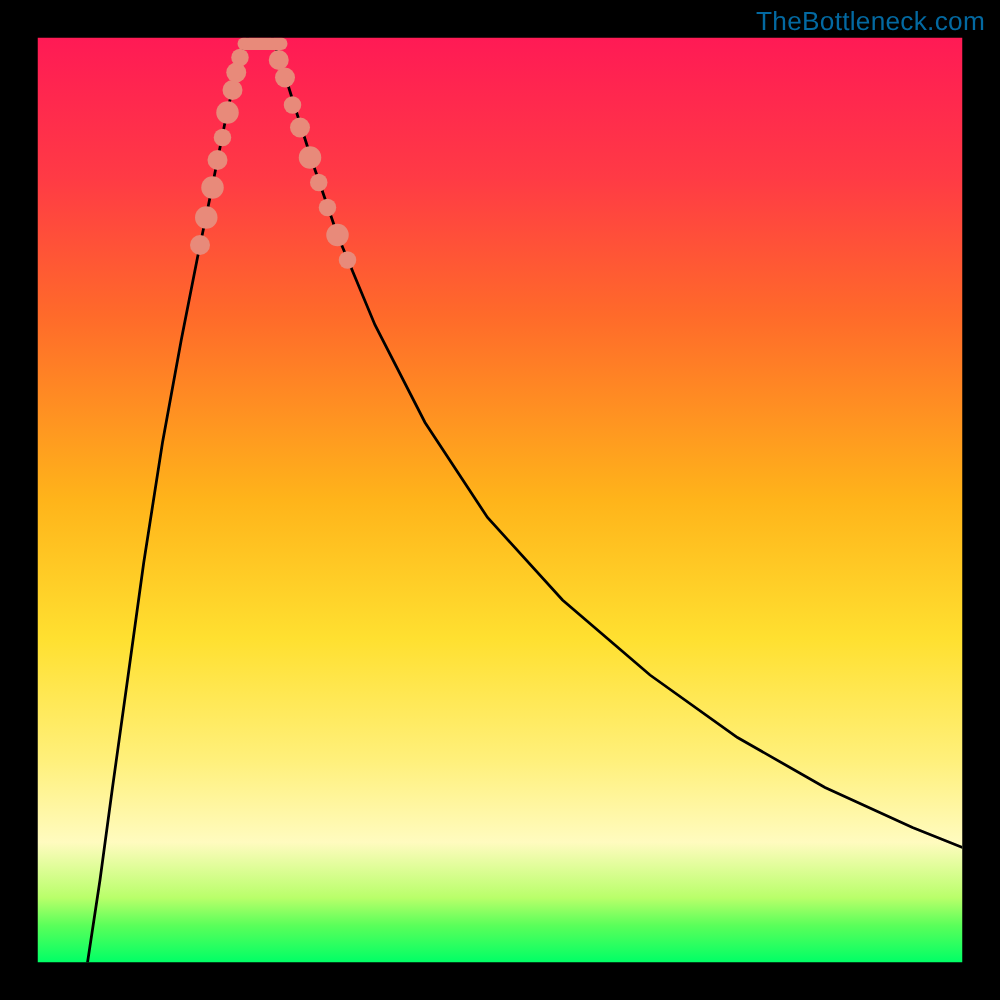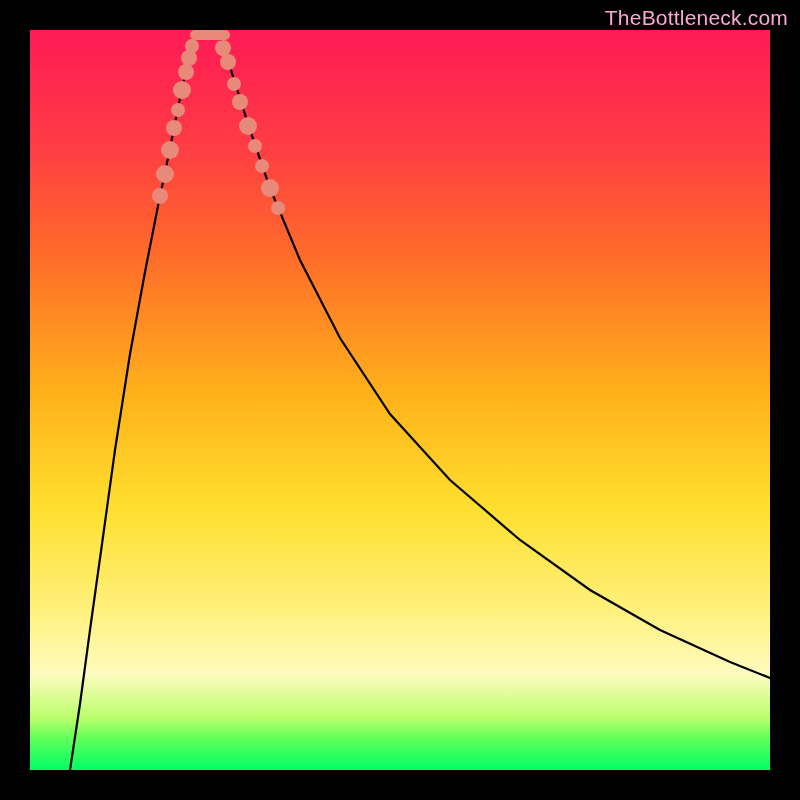--- a/index.html
+++ b/index.html
@@ -39,21 +39,21 @@
       #fffbbf 87%,
       #b9ff6a 93%,
       #5aff5a 96%,
       #00ff66 100%
     );
   }
   .watermark {
     position: absolute;
     top: 6px;
     right: 12px;
-    color: #f9a8d4;
+    color: #0369a1;
     font-size: 21px;
     font-weight: 500;
     letter-spacing: 0.2px;
     user-select: none;
   }
   svg.curves {
     position: absolute;
     left: 0; top: 0;
     width: 740px;
     height: 740px;

